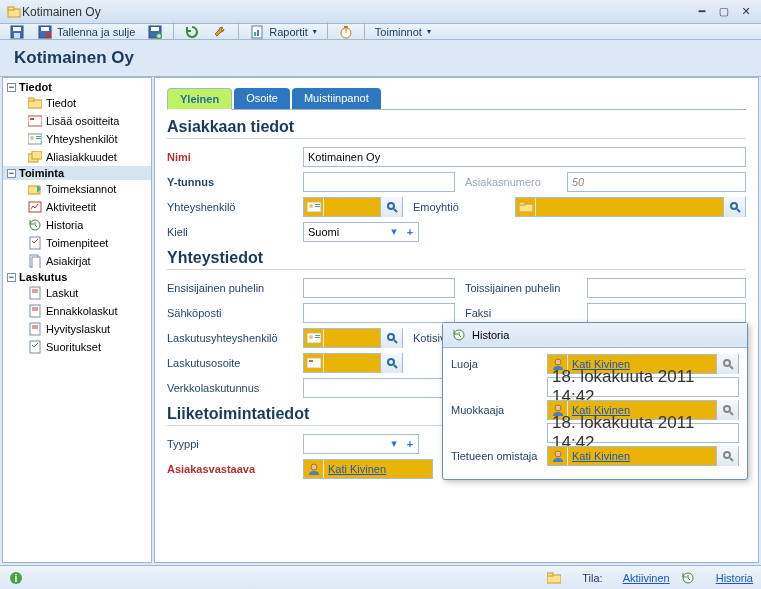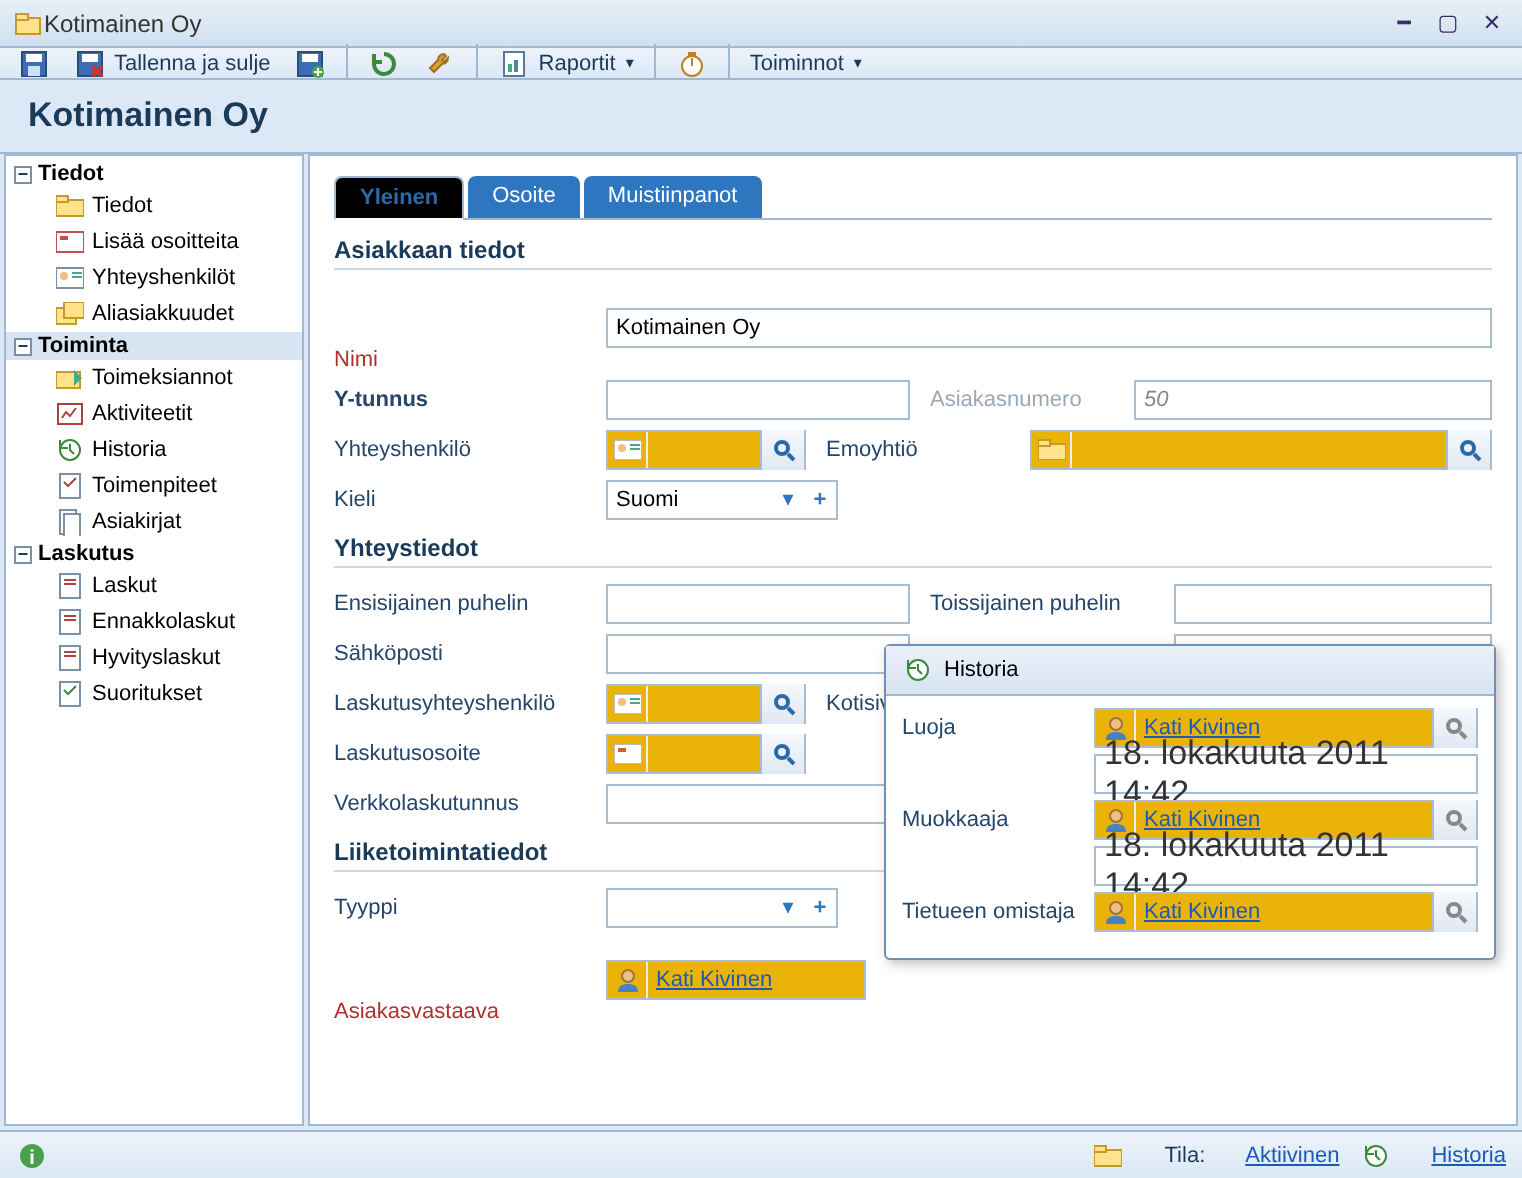--- a/index.html
+++ b/index.html
@@ -19,26 +19,26 @@
   .sidebar { width: 150px; background: #fff; border: 1px solid #a0b8d0; margin: 0 2px 2px 2px; overflow: auto; padding: 2px 0; }
   .sb-node { padding: 1px 2px 1px 4px; display: flex; align-items: center; gap: 3px; font-size: 11px; cursor: pointer; }
   .sb-group { font-weight: bold; }
   .sb-child { padding-left: 24px; }
   .sb-exp { width: 9px; height: 9px; border: 1px solid #7a90a8; font-size: 9px; line-height: 7px; text-align: center; color: #1a3a5a; background: #fff; }
   .sb-node.selected { background: #d8e4f2; }
   .content { flex: 1; background: #fff; border: 1px solid #a0b8d0; margin: 0 2px 2px 0; display: flex; flex-direction: column; overflow: hidden; position: relative; }
   .content-inner { padding: 10px 12px 12px 12px; flex: 1; overflow: auto; }
   .tabs { display: flex; gap: 2px; border-bottom: 1px solid #a0b8d0; margin-bottom: 8px; }
   .tab { padding: 4px 12px; background: #2e77c0; color: #fff; border-radius: 4px 4px 0 0; font-size: 11px; cursor: pointer; }
-  .tab.active { background: #000000; color: #2a6aa8; border: 1px solid #a0b8d0; border-bottom: 1px solid #fff; margin-bottom: -1px; font-weight: bold; }
+  .tab.active { background: #bef264; color: #2a6aa8; border: 1px solid #a0b8d0; border-bottom: 1px solid #fff; margin-bottom: -1px; font-weight: bold; }
   .section { margin-bottom: 6px; border-bottom: 1px solid #cfd8e2; padding-bottom: 2px; margin-top: 6px; }
-  .section h3 { color: #1a3a5a; font-size: 12px; font-weight: bold; }
+  .section h3 { color: #1a3a5a; font-size: 16px; font-weight: bold; }
   .form-row { display: flex; align-items: center; min-height: 23px; gap: 6px; margin-bottom: 2px; }
   .lbl { width: 130px; color: #25456a; font-size: 11px; }
-  .lbl.req { color: #b03030; font-weight: normal; margin-top: 33px; }
+  .lbl.req { color: #b03030; font-weight: bold; }
   .lbl.bold { font-weight: bold; }
   .lbl2 { width: 100px; color: #25456a; font-size: 11px; padding-left: 4px; }
   .lbl2.dim { color: #9aa8b8; }
   .tx { flex: 1; height: 20px; border: 1px solid #a8bcd4; background: #fff; padding: 0 4px; font-size: 11px; }
   .tx.gray { color: #888; }
   .pick { flex: 1; height: 20px; border: 1px solid #a8bcd4; display: flex; align-items: center; background: #eab308; }
   .pick-ico { width: 20px; height: 18px; display: flex; align-items: center; justify-content: center; border-right: 1px solid #eee; }
   .pick-val { flex: 1; padding-left: 4px; color: #1a5abb; text-decoration: underline; display: flex; align-items: center; gap: 4px; }
   .pick-btn { width: 22px; height: 20px; background: linear-gradient(#f5f8fc, #e0e8f2); border-left: 1px solid #a8bcd4; display: flex; align-items: center; justify-content: center; cursor: pointer; }
   .combo { flex: 1; height: 20px; border: 1px solid #a8bcd4; display: flex; align-items: center; background: #fff; position: relative; }

